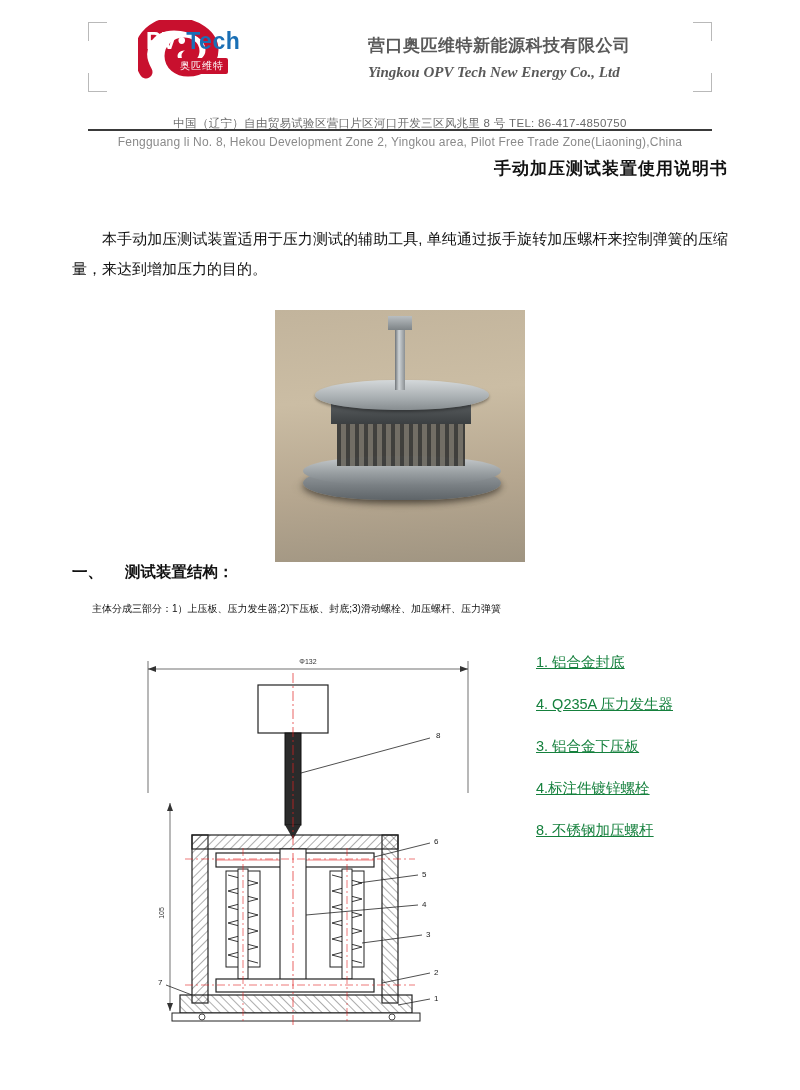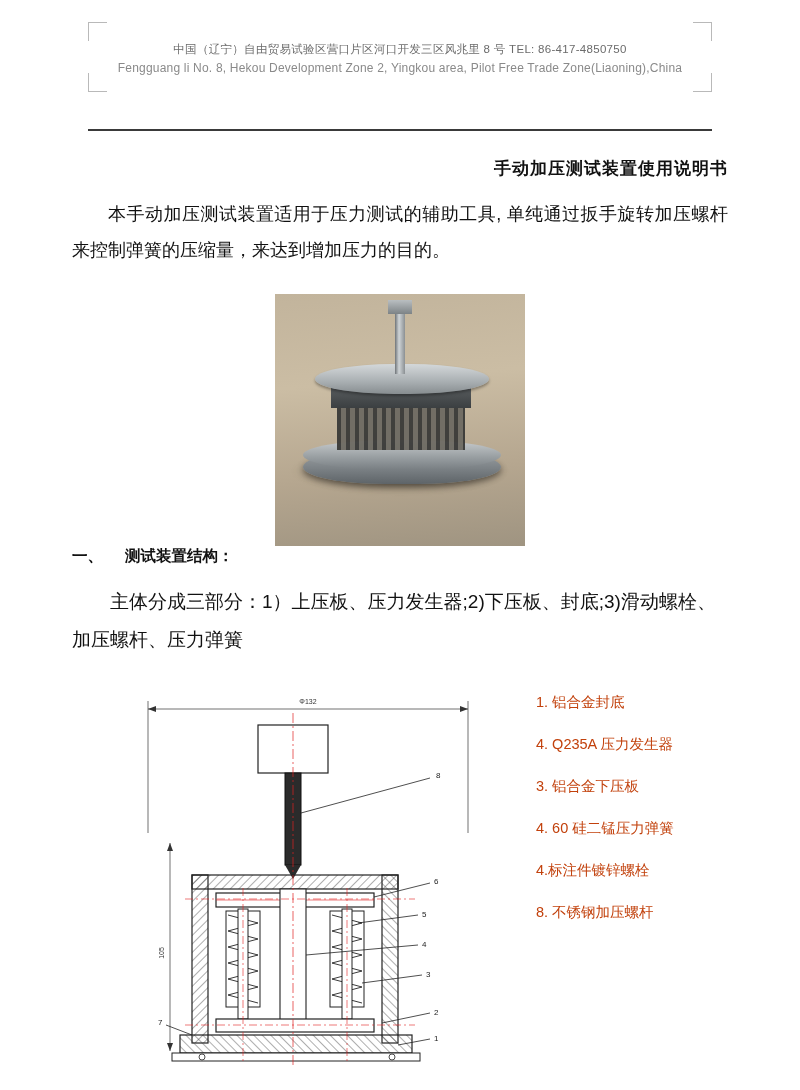--- a/index.html
+++ b/index.html
@@ -125,22 +125,22 @@
   }
   .doc-title {
     margin-top: 26px;
     text-align: right;
     font-size: 17px;
     font-weight: bold;
     letter-spacing: 1px;
     color: #111;
   }
   .para {
-    margin-top: 16px;
-    font-size: 18px;
+    margin-top: 44px;
+    font-size: 15px;
     line-height: 2.0;
     text-indent: 2em;
     color: #111;
     text-align: justify;
   }
   .photo-wrap {
     margin-top: 26px;
     display: flex;
     justify-content: center;
   }
@@ -223,21 +223,21 @@
 
   .section-head {
     font-size: 15.5px;
     font-weight: bold;
     color: #111;
   }
   .section-head .num { margin-right: 22px; }
 
   .para2 {
     margin-top: 16px;
-    font-size: 19px;
+    font-size: 10px;
     line-height: 2.0;
     text-indent: 2em;
     color: #111;
   }
 
   
   .figure-row {
     margin-top: 24px;
     display: flex;
     align-items: flex-start;
@@ -250,36 +250,50 @@
     margin-left: 58px;
   }
   .drawing svg { display: block; }
   .legend {
     margin-left: 36px;
     padding-top: 10px;
     flex: 1;
   }
   .legend-item {
     font-size: 14.5px;
-    color: #c2410c;
+    color: #15803d;
     margin-bottom: 23px;
     white-space: nowrap;
+    text-decoration: underline;
   }
 </style>
 </head>
 <body>
 
 <div class="header">
   <div class="corner tl"></div>
   <div class="corner tr"></div>
   <div class="corner bl-left"></div>
   <div class="corner bl-right"></div>
 
   <div class="header-inner">
-
+    <div class="logo-wrap">
+      <svg class="logo-swoosh" viewBox="0 0 86 60">
+        <path d="M8,52 C-6,28 10,4 36,4 C58,4 74,16 74,30 C74,42 62,50 50,50 C40,50 33,44 33,36 C33,29 39,24 46,24 C51,24 55,27 55,31 C55,34 53,36 50,36" fill="none" stroke="#c8102e" stroke-width="13" stroke-linecap="round"></path>
+      </svg>
+      <div class="logo-text">
+        <span class="logo-pv">PV</span><span class="logo-dot">•</span><span class="logo-tech">Tech</span>
+      </div>
+      <div class="logo-sub">奥匹维特</div>
+    </div>
+
+    <div class="company-block">
+      <div class="company-cn">营口奥匹维特新能源科技有限公司</div>
+      <div class="company-en">Yingkou OPV Tech New Energy Co., Ltd</div>
+    </div>
   </div>
 
   <div class="addr-cn">中国（辽宁）自由贸易试验区营口片区河口开发三区风兆里 8 号 TEL: 86-417-4850750</div>
   <div class="addr-en">Fengguang li No. 8, Hekou Development Zone 2, Yingkou area, Pilot Free Trade Zone(Liaoning),China</div>
 </div>
 <div class="rule"></div>
 
 <div class="doc">
 
   <div class="doc-title">手动加压测试装置使用说明书</div>
@@ -391,19 +405,18 @@
 
         <circle cx="72" cy="374" r="3" fill="none" stroke="#222" stroke-width="0.8"></circle>
         <circle cx="262" cy="374" r="3" fill="none" stroke="#222" stroke-width="0.8"></circle>
       </svg>
     </div>
 
     <div class="legend">
       <div class="legend-item">1. 铝合金封底</div>
       <div class="legend-item">4. Q235A 压力发生器</div>
       <div class="legend-item">3. 铝合金下压板</div>
-      <div class="legend-item">4. 60 硅二锰压力弹簧</div>
       <div class="legend-item">4.标注件镀锌螺栓</div>
       <div class="legend-item">8. 不锈钢加压螺杆</div>
     </div>
   </div>
 
 </div>
 
 </body></html>

